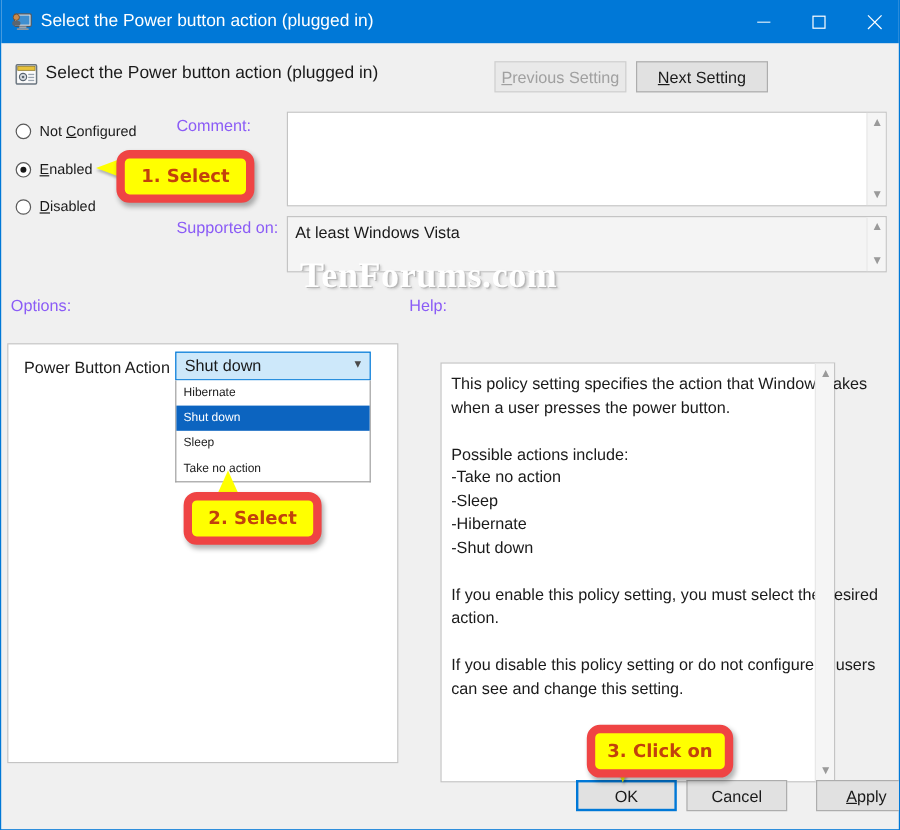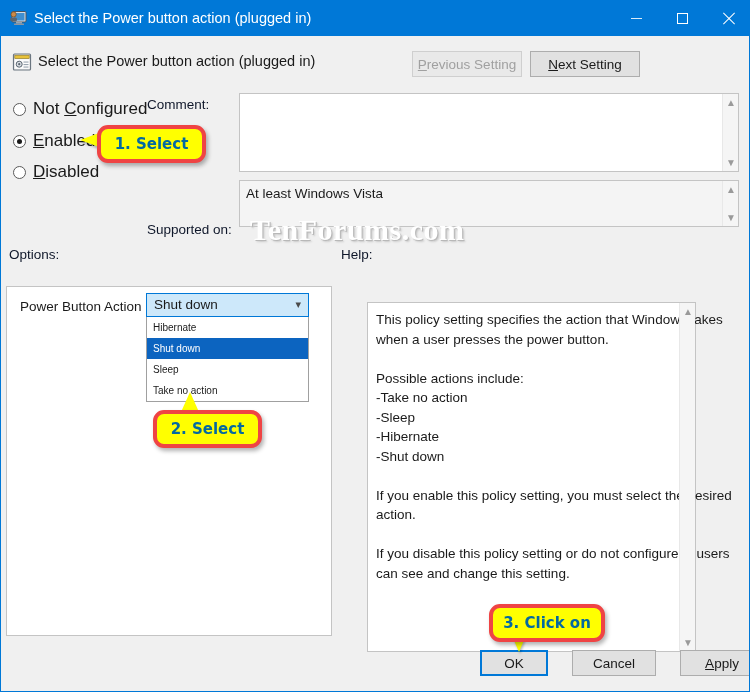--- a/index.html
+++ b/index.html
@@ -135,34 +135,34 @@
   .radio-dot.checked:after {
     content: "";
     position: absolute;
     left: 3px; top: 3px;
     width: 5px; height: 5px;
     border-radius: 50%;
     background: #1a1a1a;
   }
   .radio-label {
     margin-left: 7px;
-    font-size: 17px;
+    font-size: 12px;
     color: #1a1a1a;
     white-space: nowrap;
   }
 
   
   .field-label {
     position: absolute;
     font-size: 13.5px;
-    color: #0f172a;
+    color: #8b5cf6;
     white-space: nowrap;
   }
   #lbl-comment   { left: 146px; top: 97px; }
-  #lbl-supported { left: 146px; top: 182px; margin-top: 40px; }
+  #lbl-supported { left: 146px; top: 182px; }
 
   .textbox {
     position: absolute;
     box-sizing: border-box;
     background: #ffffff;
     border: 1px solid #c4c4c4;
     overflow: hidden;
   }
   #box-comment   { left: 238px; top: 93px;  width: 500px; height: 79px; }
   #box-supported { left: 238px; top: 180px; width: 500px; height: 47px; background: #f4f4f4; }
@@ -267,21 +267,21 @@
     position: absolute;
     left: 8px; top: 7px;
     width: 368px;
     font-size: 13.5px;
     line-height: 19.5px;
     color: #1a1a1a;
     white-space: pre-wrap;
   }
 
   
-  #btn-ok     { left: 479px; top: 650px; width: 68px; height: 26px; border: 2px solid #0078d7; background: #e1e1e1; }
+  #btn-ok     { left: 479px; top: 650px; width: 84px; height: 26px; border: 2px solid #0078d7; background: #e1e1e1; }
   #btn-cancel { left: 571px; top: 650px; width: 84px; height: 26px; }
   #btn-apply  { left: 679px; top: 650px; width: 84px; height: 26px; }
 
   
   #watermark {
     position: absolute;
     left: 249px; top: 213px;
     font-family: Liberation Serif, serif;
     font-size: 30px;
     font-weight: bold;
@@ -289,26 +289,26 @@
     text-shadow: 1px 1px 0 #b8b8b8, 2px 2px 2px #c8c8c8;
     letter-spacing: .5px;
     pointer-events: none;
     white-space: nowrap;
   }
 
   
   .callout {
     position: absolute;
     background: #ffff00;
-    border: 4px solid #ef4444;
+    border: 7px solid #ef4444;
     border-radius: 11px;
     font-family: "DejaVu Sans", sans-serif;
     font-size: 15px;
     font-weight: bold;
-    color: #0369a1;
+    color: #c2410c;
     display: flex;
     align-items: center;
     justify-content: center;
     box-shadow: 2px 3px 4px rgba(0,0,0,.30);
     white-space: nowrap;
   }
   #callout-1 { left: 96px;  top: 125px; width: 101px; height: 30px; }
   #callout-2 { left: 152px; top: 410px; width: 101px; height: 30px; }
   #callout-3 { left: 488px; top: 604px; width: 108px; height: 30px; }
 

